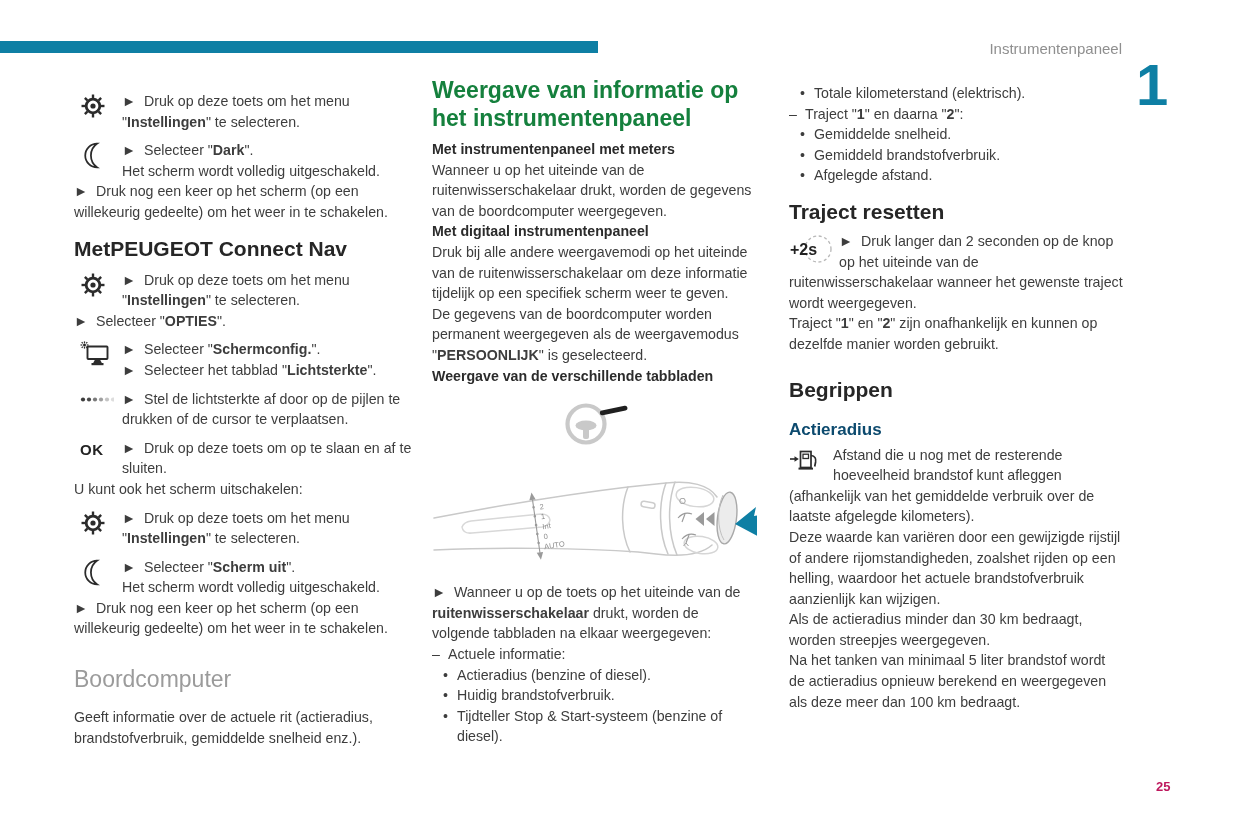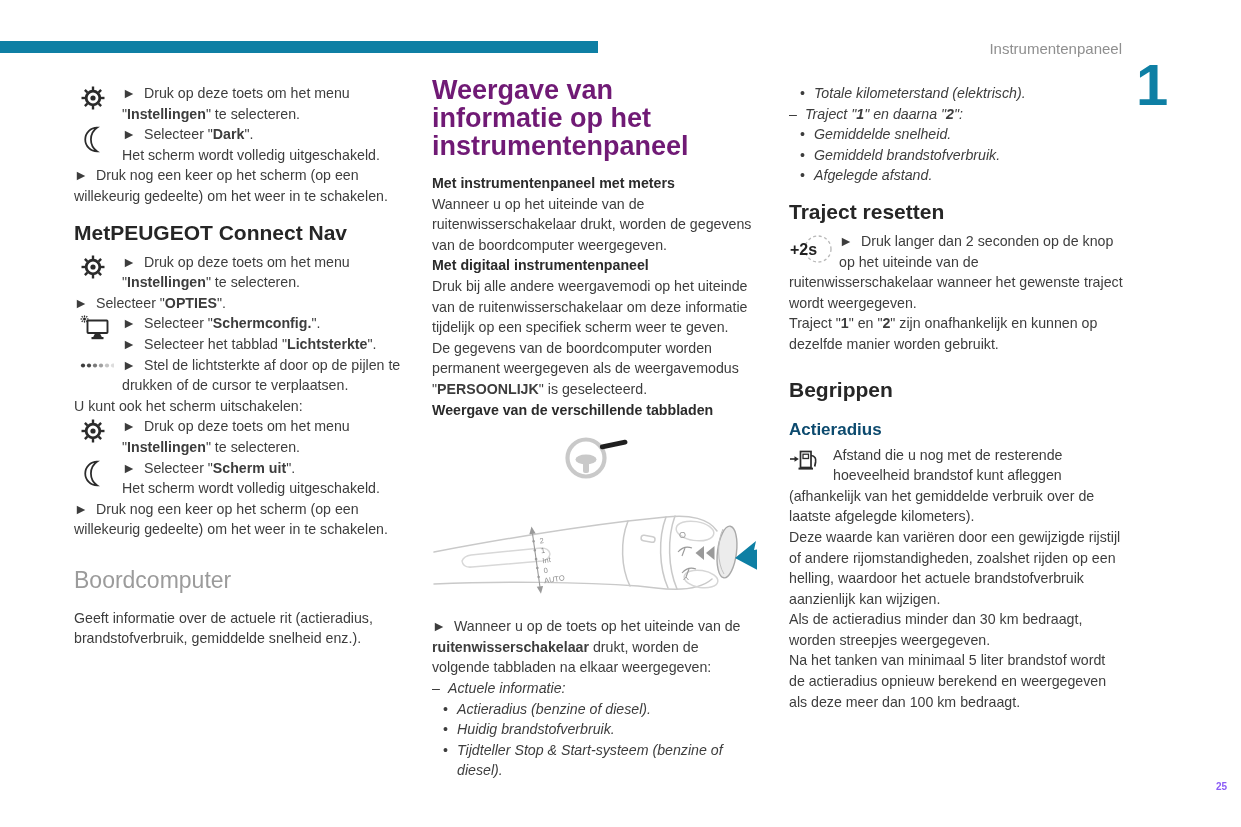--- a/index.html
+++ b/index.html
@@ -6,48 +6,48 @@
   * { box-sizing: border-box; }
   html, body { margin: 0; padding: 0; background: #ffffff; }
   .page {
     position: relative; width: 1241px; height: 827px; background: #fff;
     font-family: "Liberation Sans", "DejaVu Sans", sans-serif;
     color: #3d3d3d; font-size: 14.2px; line-height: 20.6px; overflow: hidden;
   }
   .topbar { position: absolute; left: 0; top: 41px; width: 598px; height: 12px; background: var(--accent); }
   .running-header { position: absolute; top: 39px; right: 119px; font-size: 15px; color: #8f8f8f; }
   .chapter-num { position: absolute; top: 56px; left: 1136px; font-size: 58px; font-weight: bold; line-height: 1; color: var(--accent); }
-  .page-num { position: absolute; top: 777px; left: 1216px; font-size: 10px; font-weight: bold; color: #8b5cf6; }
+  .page-num { position: absolute; top: 777px; left: 1156px; font-size: 13px; font-weight: bold; color: #be185d; }
 
   .col { position: absolute; }
   .col1 { left: 74px;  top: 83px; width: 338px; }
   .col2 { left: 432px; top: 76px; width: 325px; }
   .col3 { left: 789px; top: 83px; width: 334px; }
 
   p { margin: 0; }
   .b { font-weight: bold; }
   .subhead { font-weight: bold; color: #2b2b2b; }
   .subhead-lg { font-size: 17px; font-weight: bold; color: #0c4a6e; margin: 16px 0 4px; line-height: 22px; }
-  .h-title { font-size: 27px; line-height: 28px; font-weight: bold; color: #701a75; margin: 0 0 13px 0; max-width: 315px; }
+  .h-title { font-size: 23px; line-height: 28px; font-weight: bold; color: #15803d; margin: 0 0 7px 0; max-width: 315px; }
   .h-section { font-size: 21px; line-height: 26px; font-weight: bold; color: #262626; margin: 13px 0 6px 0; }
   .h-gray { font-size: 23px; line-height: 32px; font-weight: 400; color: #9b9b9b; margin: 24px 0 12px 0; }
   .mt-lg { margin-top: 22px; }
 
-  .icon-row { display: flex; }
+  .icon-row { display: flex; margin-top: 8px; }
   .icon-cell { width: 48px; flex-shrink: 0; padding: 2px 0 0 6px; }
   .icon-cell svg { display: block; }
   .icon-cell.dots { padding-top: 7px; }
   .txt { flex: 1; }
   .ok { font-weight: bold; font-size: 15px; color: #232323; letter-spacing: 0.5px; }
 
   .li { display: flex; }
   .li .mk { width: 16px; flex-shrink: 0; }
   .li.indent { margin-left: 11px; }
   .li.indent .mk { width: 14px; }
-  .li .tx { flex: 1; font-style: italic; }
+  .li .tx { flex: 1; }
 
   .has-float { overflow: visible; }
   .ficon { float: left; width: 50px; }
   .ficon svg { display: block; margin-top: 2px; }
   .ficon.fuel { width: 44px; }
 
   .illustration { margin: 12px 0 8px 0; }
   .wheel-svg { display: block; margin: 0 auto 2px auto; }
   .stalk-svg { display: block; }
   .accent-fill { fill: var(--accent); }
@@ -153,20 +153,26 @@
           <circle cx="9" cy="3.5" r="2.1" fill="#4a4a4a"></circle>
           <circle cx="15" cy="3.5" r="2.1" fill="#7a7a7a"></circle>
           <circle cx="21" cy="3.5" r="2.1" fill="#a0a0a0"></circle>
           <circle cx="27" cy="3.5" r="2.1" fill="#c4c4c4"></circle>
           <circle cx="33" cy="3.5" r="2.1" fill="#dddddd"></circle>
         </svg>
       </div>
       <p class="txt">►&nbsp; Stel de lichtsterkte af door op de pijlen te drukken of de cursor te verplaatsen.</p>
     </div>
 
+    <div class="icon-row">
+      <div class="icon-cell">
+        <span class="ok">OK</span>
+      </div>
+      <p class="txt">►&nbsp; Druk op deze toets om op te slaan en af te sluiten.</p>
+    </div>
 
     <p>U kunt ook het scherm uitschakelen:</p>
 
     <div class="icon-row">
       <div class="icon-cell">
         <svg width="26" height="26" viewBox="0 0 24 24">
           <circle cx="12" cy="12" r="6.3" fill="none" stroke="#2b2b2b" stroke-width="2.6"></circle>
           <circle cx="12" cy="12" r="2.4" fill="#2b2b2b"></circle>
           <g fill="#2b2b2b">
             <rect x="10.9" y="1.4" width="2.2" height="3.2"></rect>

